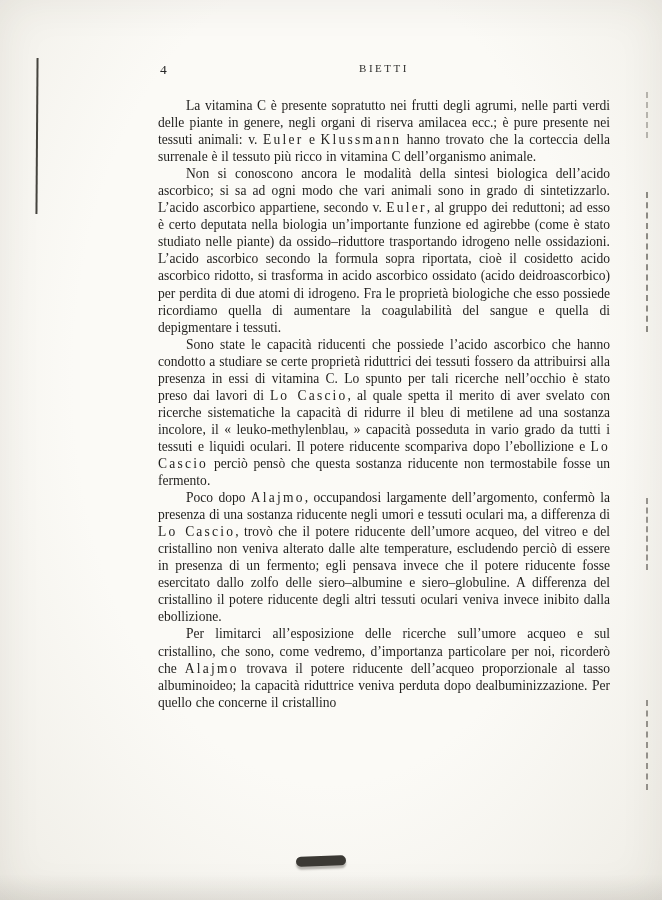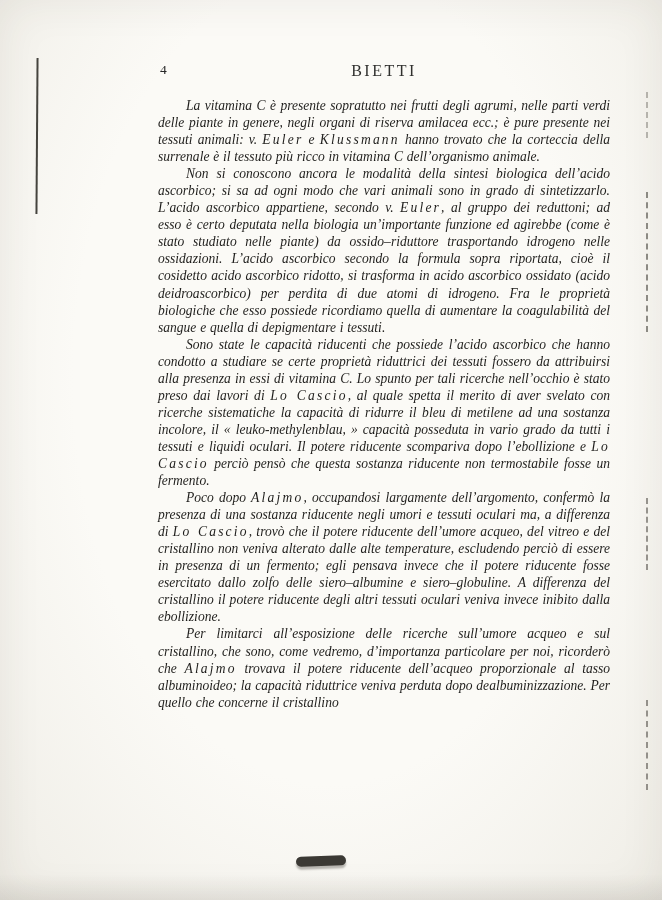--- a/index.html
+++ b/index.html
@@ -34,33 +34,32 @@
   .pagenum {
     position: absolute;
     left: 2px;
     top: 0;
     font-size: 13.5px;
     color: #262626;
   }
   .running-title {
     display: block;
     text-align: center;
-    font-size: 16px;
+    font-size: 11px;
     letter-spacing: 2.5px;
     color: #30302e;
   }
   .text-block p {
     margin: 0;
     text-indent: 28px;
     font-size: 13.55px;
     line-height: 17.05px;
     text-align: justify;
     color: #1f1e1c;
     word-spacing: 0.4px;
-    font-style: italic;
   }
   .text-block p span.spaced {
     letter-spacing: 2.2px;
   }
   
   .artifact {
     position: absolute;
     pointer-events: none;
   }
   .left-line {

